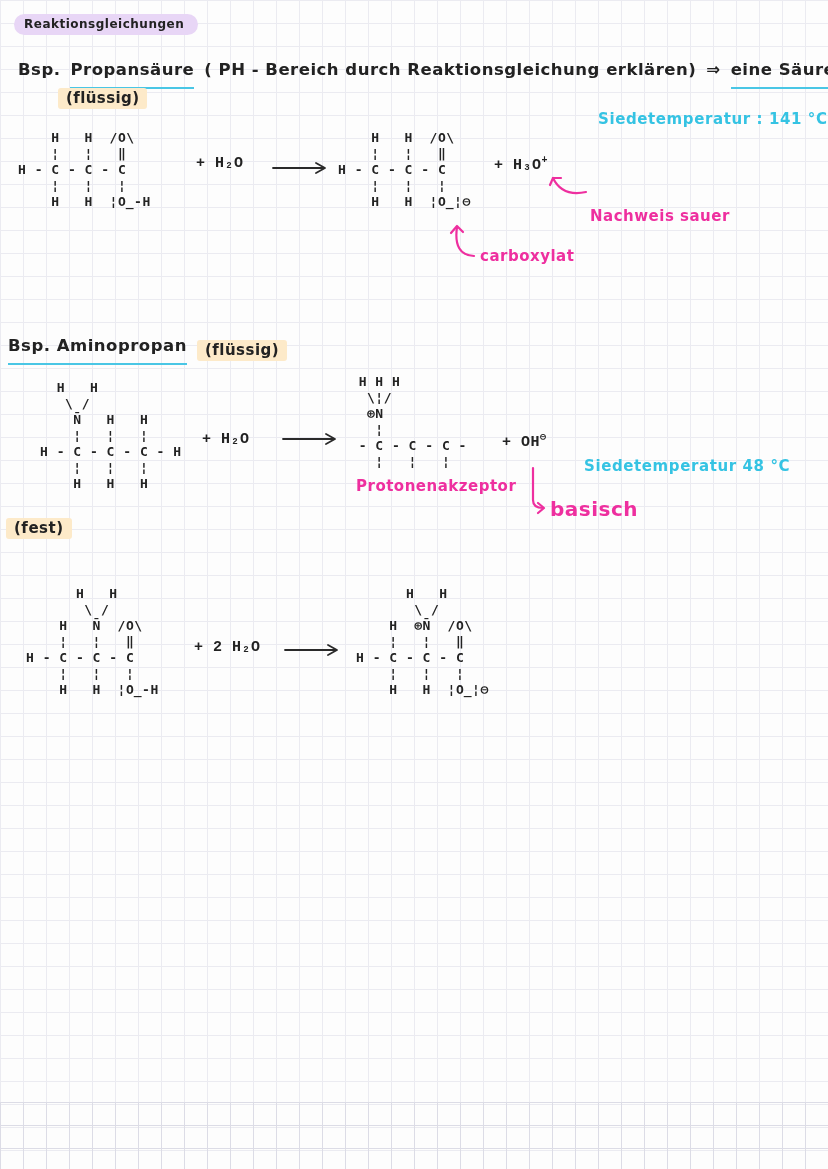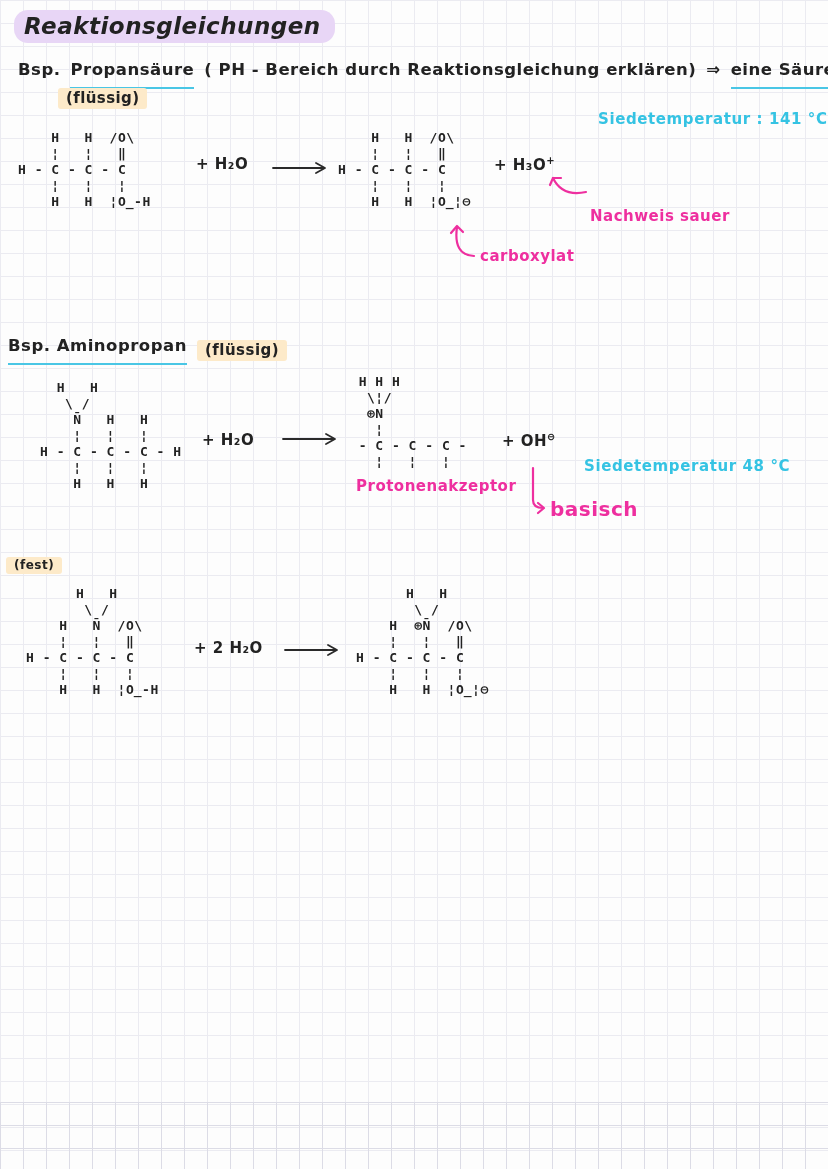--- a/index.html
+++ b/index.html
@@ -8,29 +8,29 @@
     background-color:#fdfdfd;
     background-image:
       linear-gradient(to right,#ebebf1 1px,transparent 1px),
       linear-gradient(to bottom,#ebebf1 1px,transparent 1px);
     background-size:23px 23px;
     font-family:"DejaVu Sans",sans-serif;color:#222;
   }
   .abs{position:absolute;}
   .hw{font-family:"DejaVu Sans",sans-serif;color:#222;letter-spacing:.4px;}
   .title-pill{background:#e8d6f6;border-radius:14px;padding:3px 14px 4px 10px;
-    font-size:23px;font-weight:bold;letter-spacing:.5px;font-style:italic;}
+    font-size:12px;font-weight:bold;letter-spacing:.5px;}
   .heading{font-size:16.5px;font-weight:bold;letter-spacing:.5px;display:flex;gap:10px;align-items:baseline;white-space:nowrap;}
   .cy-underline{border-bottom:2.5px solid #49c6e5;padding-bottom:8px;}
   .peach{background:#fdeac9;border-radius:3px;padding:1px 8px 2px;}
   .cyan{color:#35c3e3;font-weight:bold;font-size:15px;letter-spacing:.6px;white-space:nowrap;}
   .pink{color:#ee2f9f;font-weight:bold;font-size:15px;letter-spacing:.5px;white-space:nowrap;}
   .struct{margin:0;white-space:pre;font-family:"DejaVu Sans Mono",monospace;
     font-size:13px;line-height:16px;font-weight:bold;color:#232323;letter-spacing:.5px;}
-  .term{font-size:15px;font-weight:bold;white-space:nowrap;letter-spacing:.5px;}
+  .term{font-size:15px;font-weight:bold;white-space:nowrap;letter-spacing:.5px;font-family:Liberation Mono, monospace;}
   .sup{font-size:10px;vertical-align:super;font-weight:bold;}
   svg{display:block;overflow:visible;}
   .blk-arrow{stroke:#2a2a2a;stroke-width:1.8;fill:none;stroke-linecap:round;stroke-linejoin:round;}
   .pk-arrow{stroke:#ee2f9f;stroke-width:2.2;fill:none;stroke-linecap:round;stroke-linejoin:round;}
   .bottom-edge{
     position:absolute;left:0;top:1102px;width:828px;height:67px;
     background-image:
       linear-gradient(to right,#dcdce6 1px,transparent 1px),
       linear-gradient(to bottom,#dcdce6 1px,transparent 1px);
     background-size:23px 23px;
@@ -122,21 +122,21 @@
   <div class="abs cyan" style="left:584px;top:457px;">Siedetemperatur   48 °C</div>
   <div class="abs pink" style="left:356px;top:477px;">Protonenakzeptor</div>
 
   <svg class="abs" style="left:530px;top:466px;" width="26" height="48">
     <path class="pk-arrow" d="M3,2 L3,34 Q3,42 13,42"></path>
     <polyline class="pk-arrow" points="8,37 14,42 8,47"></polyline>
   </svg>
   <div class="abs pink" style="left:550px;top:497px;font-size:20px;">basisch</div>
 
   <div class="abs heading" style="left:6px;top:518px;">
-    <span class="peach" style="font-size:12px;margin-top:39px;">(fest)</span>
+    <span class="peach" style="font-size:15px;">(fest)</span>
   </div>
 
   <pre class="abs struct" style="left:26px;top:586px;">      H   H
        \ /
     H   N̄  /O\
     ¦   ¦   ‖
 H - C - C - C
     ¦   ¦   ¦
     H   H  ¦O̲-H</pre>
   <div class="abs term" style="left:194px;top:639px;">+ 2 H₂O</div>

